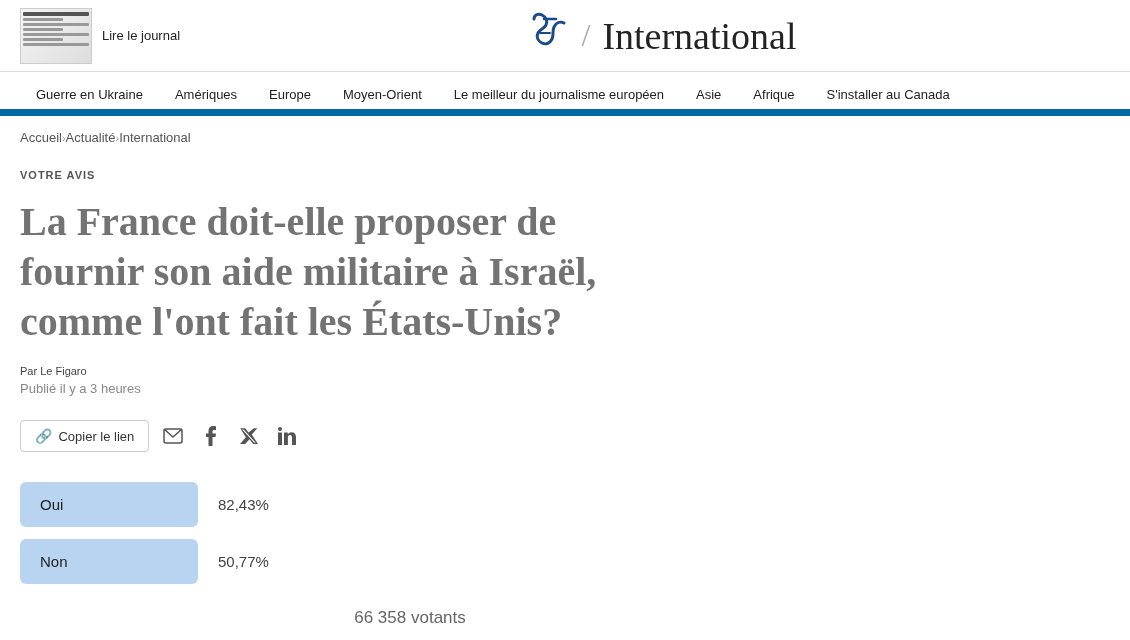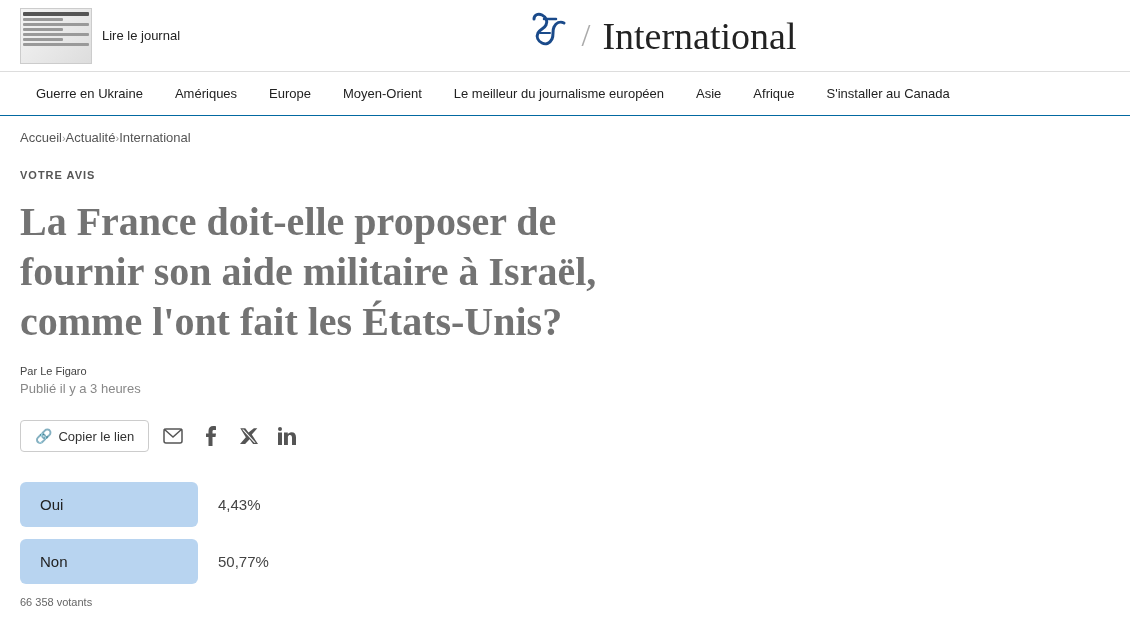--- a/index.html
+++ b/index.html
@@ -66,24 +66,24 @@
     }
     .header-section-title {
       font-size: 38px;
       font-family: Georgia, serif;
       color: #222;
       font-weight: normal;
     }
 
     
     .nav-bar {
-      border-bottom: 1px solid #0369a1;
+      border-bottom: 7px solid #0369a1;
       padding: 0 20px;
       display: flex;
-      align-items: flex-end;
+      align-items: flex-start;
       height: 44px;
       gap: 0;
     }
     .nav-item {
       font-family: Arial, sans-serif;
       font-size: 13px;
       color: #222;
       text-decoration: none;
       padding: 0 16px;
       height: 44px;
@@ -192,23 +192,24 @@
       border-radius: 6px;
       flex-shrink: 0;
     }
     .poll-pct {
       font-family: Arial, sans-serif;
       font-size: 15px;
       color: #444;
     }
     .poll-voters {
       font-family: Arial, sans-serif;
-      font-size: 11px;
+      font-size: 17px;
       color: #666;
-      margin-top: 12px;
+      margin-top: 24px;
+      text-align: center;
     }
   </style>
 </head>
 <body>
 
 <div class="top-bar">
   <div class="logo-area">
     <div class="newspaper-thumb">
       <div class="newspaper-thumb-inner">
         <div class="thumb-line dark"></div>
@@ -288,21 +289,21 @@
           <rect x="0" y="5.5" width="4" height="12.5"></rect>
           <circle cx="2" cy="2" r="2"></circle>
           <path d="M6 5.5h3.8v1.7c.5-1 1.8-2 3.7-2C16.5 5.2 18 7 18 10.3V18h-4v-7.2c0-1.7-.6-2.8-2-2.8-1.1 0-1.7.7-2 1.4-.1.3-.1.6-.1 1V18H6V5.5z"></path>
         </svg>
     </div>
   </div>
 
   <div>
     <div class="poll-option">
       <button class="poll-btn">Oui</button>
-      <span class="poll-pct">4,43%</span>
+      <span class="poll-pct">82,43%</span>
     </div>
     <div class="poll-option">
       <button class="poll-btn">Non</button>
       <span class="poll-pct">50,77%</span>
     </div>
     <div class="poll-voters">66 358 votants</div>
   </div>
 </div>
 
 </body></html>

